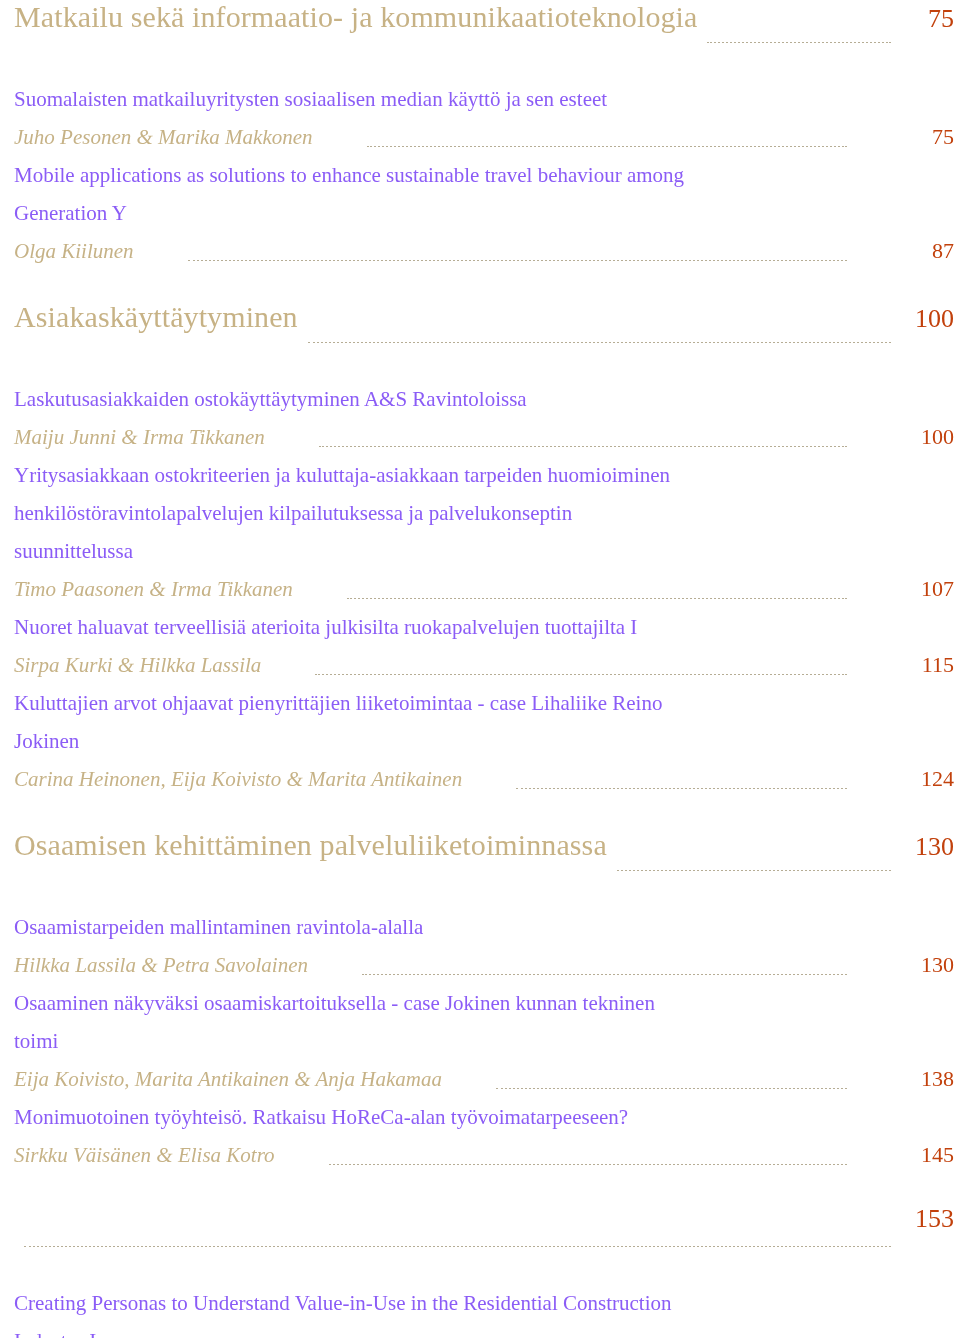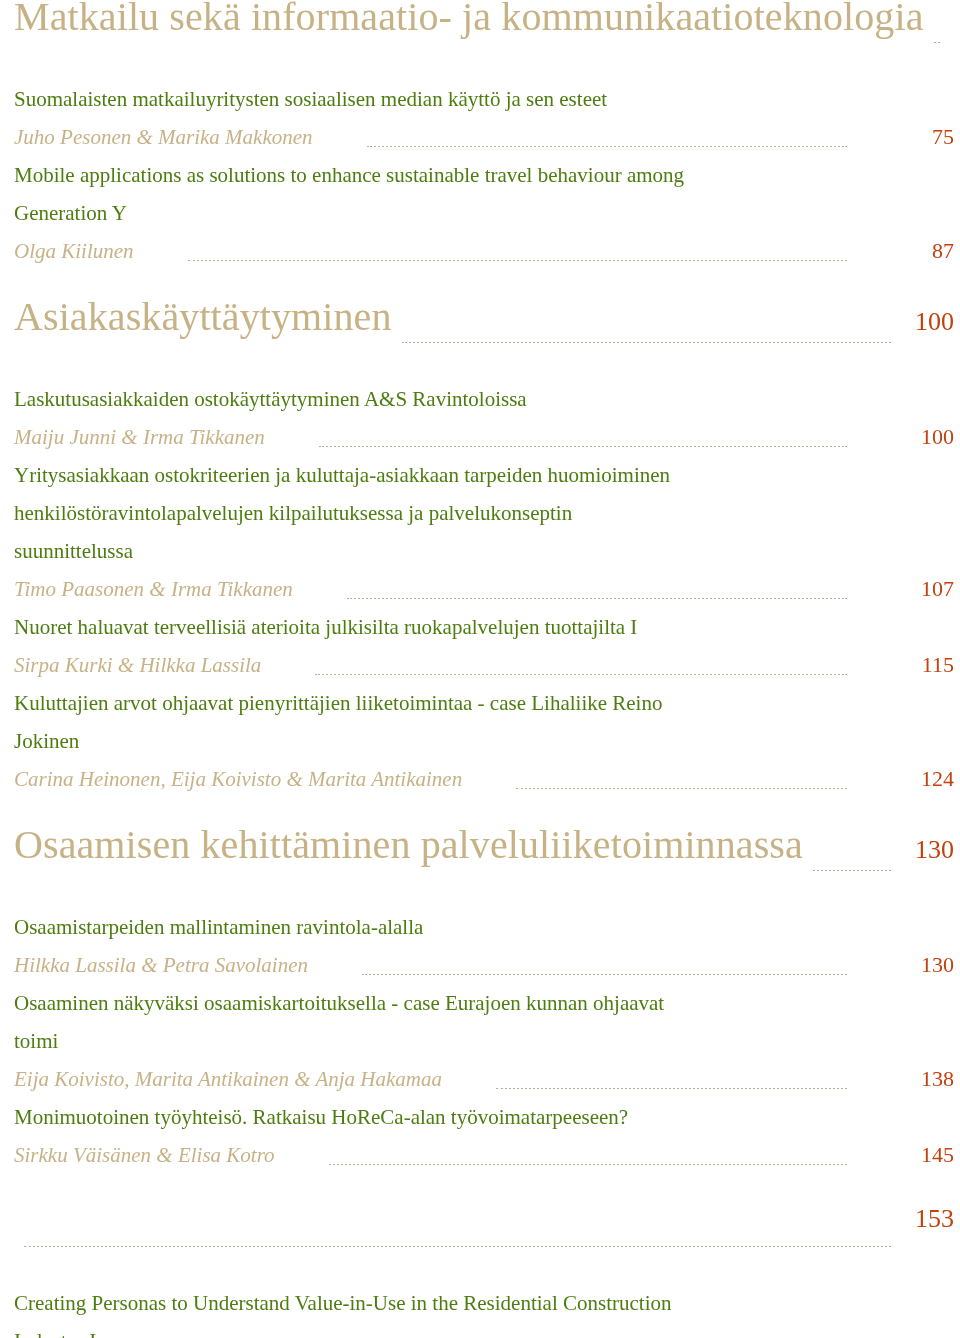--- a/index.html
+++ b/index.html
@@ -59,39 +59,39 @@
     color: #c2410c;
     white-space: nowrap;
   }
 
   
   .section-row {
     height: 50px;
     align-items: baseline;
   }
   .section-row .txt {
-    font-size: 40px;
+    font-size: 30px;
     line-height: 34px;
     color: #c7b285;
     font-weight: normal;
     letter-spacing: 0.1px;
   }
   .section-row .pg {
     font-size: 26px;
     line-height: 30px;
   }
   .section-row .leader {
     margin-bottom: 7px;
   }
 
   
   .title-line {
     font-size: 21px;
     line-height: 38px;
-    color: #4d7c0f;
+    color: #8b5cf6;
     padding: 0 6px 0 14px;
     white-space: nowrap;
   }
 
   
   .author-row {
     height: 38px;
     gap: 44px;
   }
   .author-row .txt {
@@ -191,21 +191,21 @@
     <div class="gap-after-section"></div>
     <div class="entry">
       <div class="title-line">Osaamistarpeiden mallintaminen ravintola-alalla</div>
       <div class="row author-row">
         <span class="txt">Hilkka Lassila &amp; Petra Savolainen</span>
         <span class="leader"></span>
         <span class="pg">130</span>
       </div>
     </div>
     <div class="entry">
-      <div class="title-line">Osaaminen näkyväksi osaamiskartoituksella - case Eurajoen kunnan ohjaavat</div>
+      <div class="title-line">Osaaminen näkyväksi osaamiskartoituksella - case Jokinen kunnan tekninen</div>
       <div class="title-line">toimi</div>
       <div class="row author-row">
         <span class="txt">Eija Koivisto, Marita Antikainen &amp; Anja Hakamaa</span>
         <span class="leader"></span>
         <span class="pg">138</span>
       </div>
     </div>
     <div class="entry">
       <div class="title-line">Monimuotoinen työyhteisö. Ratkaisu HoReCa-alan työvoimatarpeeseen?</div>
       <div class="row author-row">

